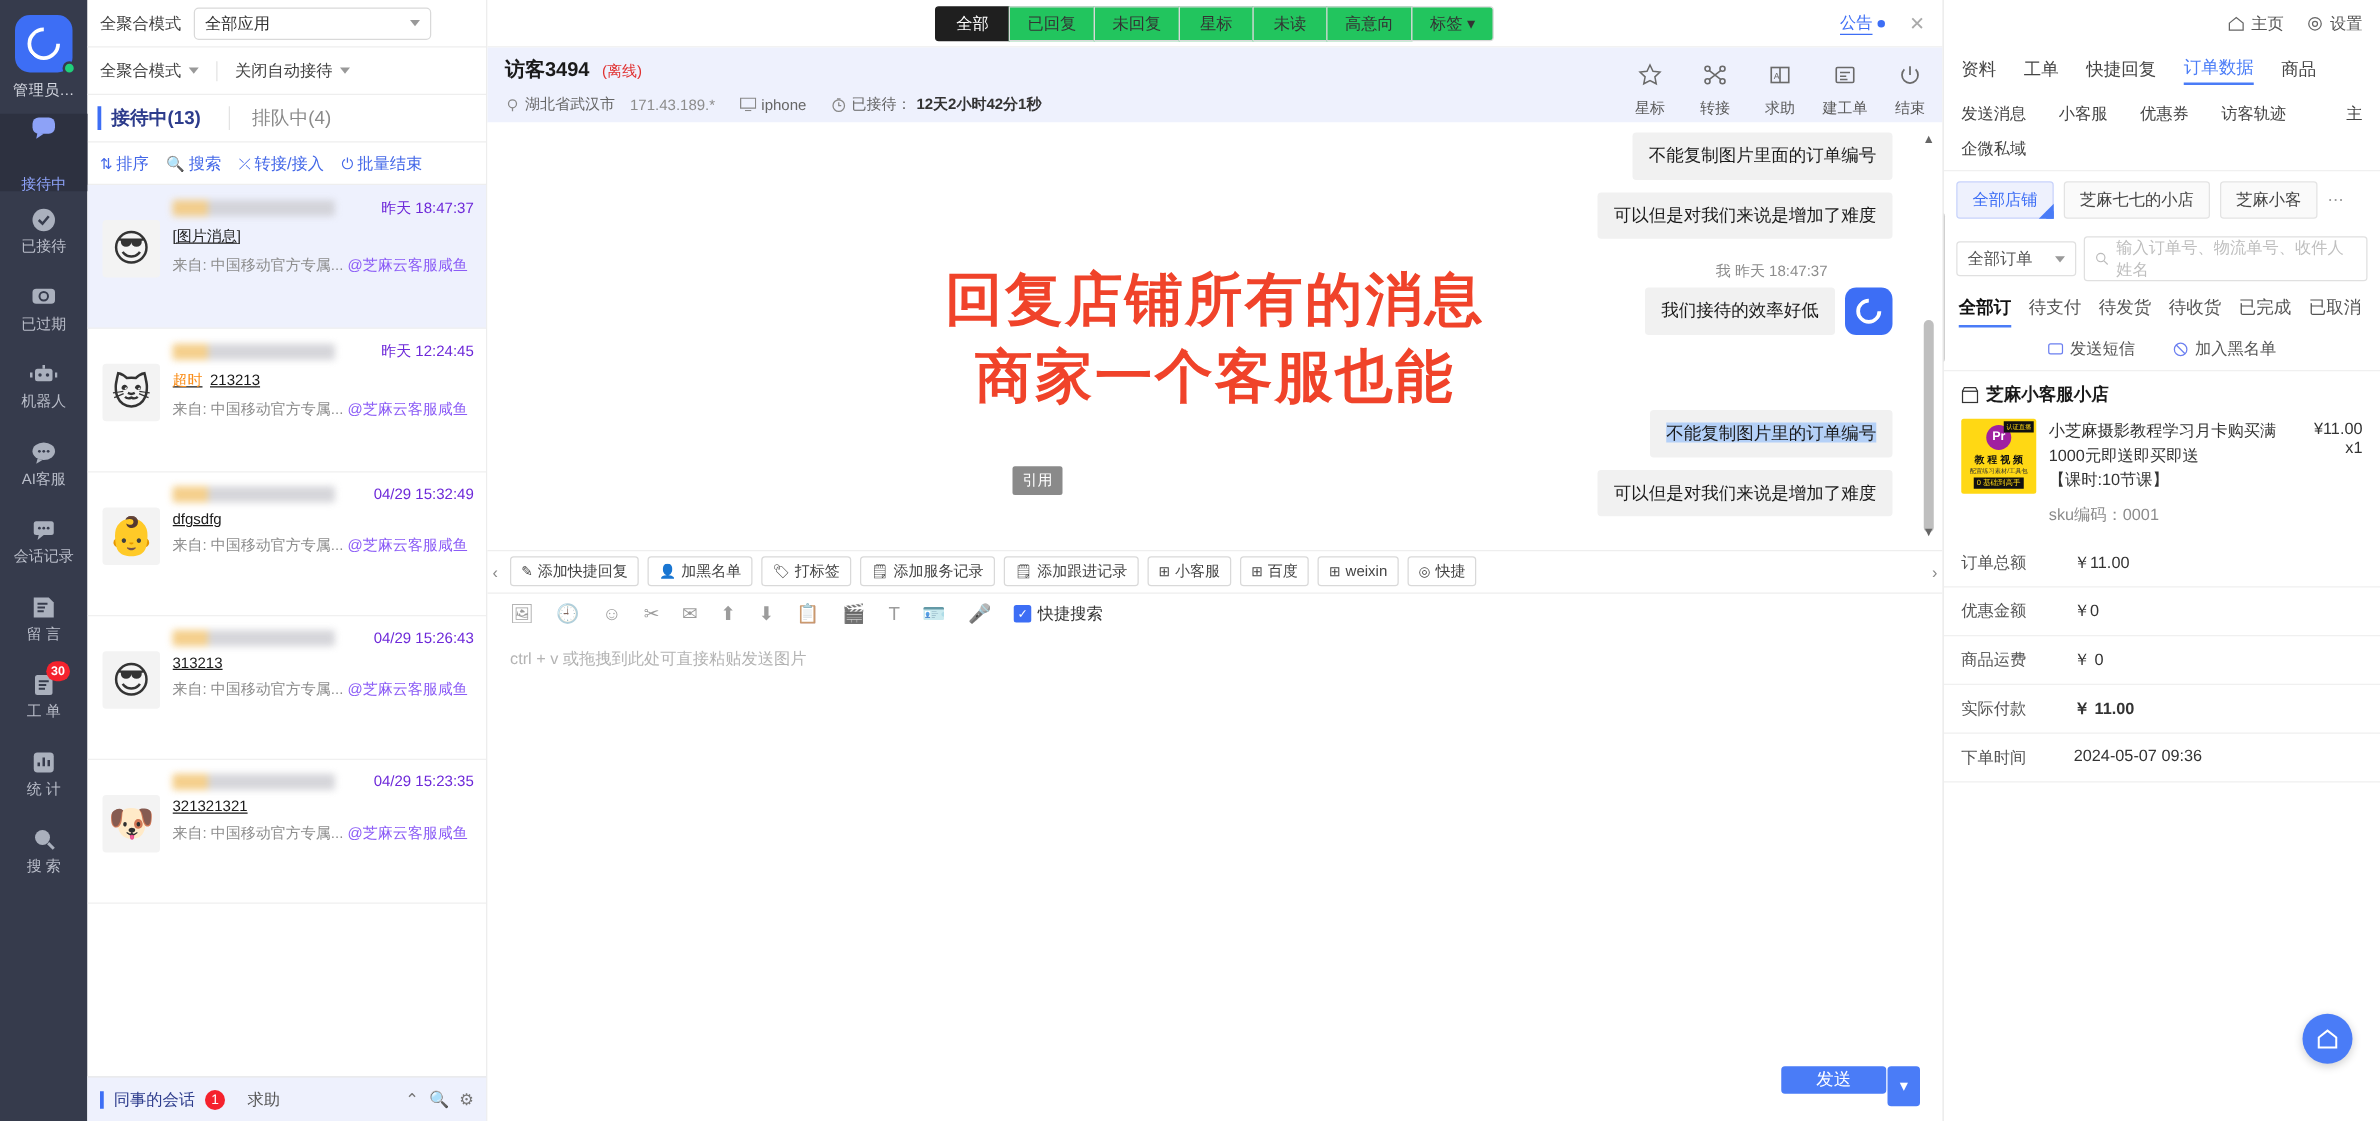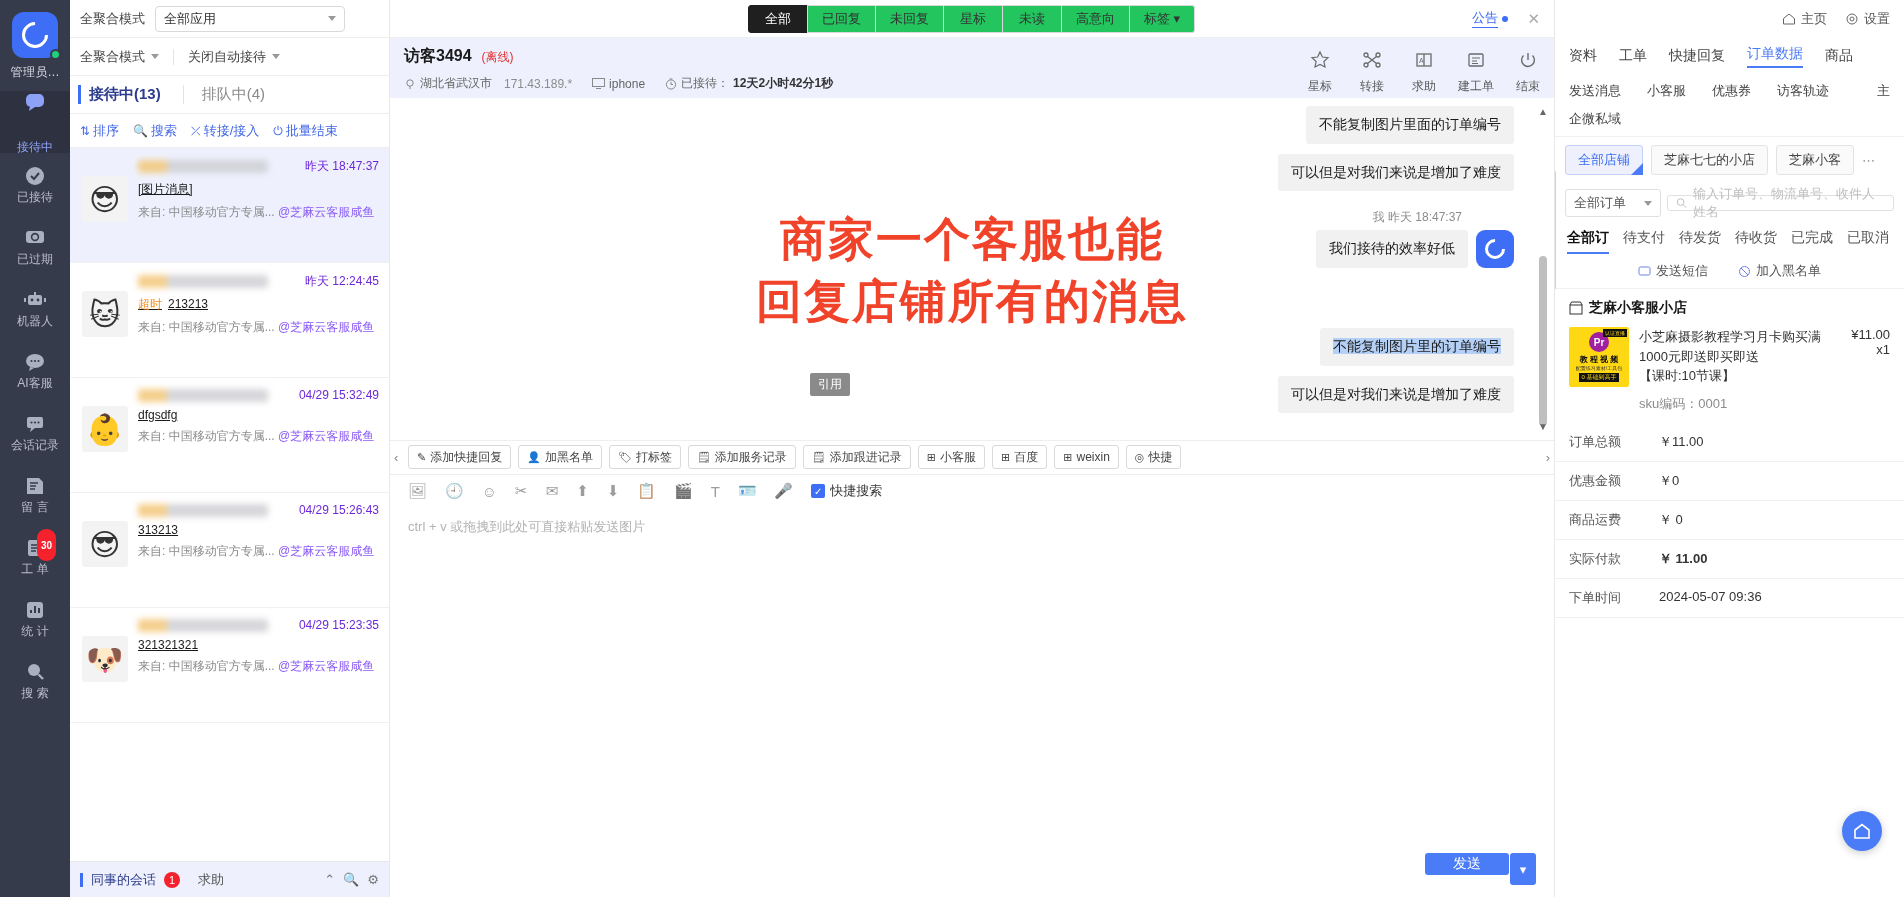--- a/index.html
+++ b/index.html
@@ -40,21 +40,21 @@
   }
   .rail-item.active { background:#2d3140; color:#8da2f7;justify-content:space-between; }
   .rail-item.active .ri-ico { background:#8da2f7; }
   .rail-item .ri-ico {
     width:22px; height:22px; background:#aab0bd;
     display:block;
   }
   .rail-item .ri-label { font-size:12px; line-height:1; }
   .rail-badge {
     position:absolute; top:4px; right:14px; background:#f5222d; color:#fff;
-    font-size:10px; border-radius:9px; min-width:18px; height:32px;
+    font-size:10px; border-radius:9px; min-width:18px; height:16px;
     display:flex; align-items:center; justify-content:center; padding:0 4px;
     font-weight:bold;
   }
 
   
   .col-list { width:320px; flex:0 0 320px; border-right:1px solid #e8e8e8; display:flex; flex-direction:column; background:#fff;}
   .topbar1 {
     height:38px; display:flex; align-items:center; gap:10px; padding:0 10px;
     border-bottom:1px solid #eee;
   }
@@ -184,21 +184,21 @@
   .rchips2 { display:flex; padding:10px 14px 8px 14px; font-size:13px; color:#444;}
   .shops { display:flex; align-items:center; gap:8px; padding:8px 10px; border-top:1px solid #f0f0f0;}
   .shop {
     height:30px; border:1px solid #e3e3e3; border-radius:3px; padding:0 12px;
     display:flex; align-items:center; font-size:13px; color:#444; background:#fafafa; white-space:nowrap;
   }
   .shop.on { background:#eef1fd; color:#3d6ef5; border-color:#c7d2fb; position:relative; }
   .shop.on::after{content:"";position:absolute;right:-1px;bottom:-1px;border:6px solid transparent;border-right-color:#4a7cf7;border-bottom-color:#4a7cf7;}
   .ordersearch { display:flex; align-items:center; gap:6px; padding:6px 10px; }
   .osel { height:28px; border:1px solid #e0e0e0; border-radius:3px; padding:0 8px; display:flex; align-items:center; gap:18px; font-size:13px; color:#555;}
-  .oinput { flex:1; height:16px; border:1px solid #e0e0e0; border-radius:3px; padding:0 8px; display:flex; align-items:center; gap:6px; font-size:13px; color:#bfbfbf;}
+  .oinput { flex:1; height:36px; border:1px solid #e0e0e0; border-radius:3px; padding:0 8px; display:flex; align-items:center; gap:6px; font-size:13px; color:#bfbfbf;}
   .otabs { display:flex; gap:14px; padding:6px 12px 0 12px; font-size:14px; color:#555; white-space:nowrap;}
   .otabs .on { color:#111; font-weight:bold; border-bottom:2px solid #4a7cf7; padding-bottom:5px;}
   .oactions { display:flex; justify-content:center; gap:30px; padding:8px 0; border-bottom:1px solid #f0f0f0; font-size:13px; color:#555;}
   .oactions .a { display:flex; align-items:center; gap:5px; }
   .orow { display:flex; padding:10px 14px; border-bottom:1px solid #f0f0f0; font-size:13px;}
   .orow .k { width:90px; color:#555; }
   .orow .v { color:#333; }
   .shop-title { display:flex; align-items:center; gap:6px; padding:10px 14px 6px 14px; font-size:14px; font-weight:bold; color:#1a1a1a;}
   .prod { display:flex; gap:10px; padding:4px 14px 10px 14px; }
   .prod-img { width:60px;height:60px;flex:0 0 60px;background:#ffd814;border-radius:2px;position:relative;overflow:hidden;
@@ -535,22 +535,22 @@
         <div class="bubble"><span class="sel-text">不能复制图片里的订单编号</span></div>
       </div>
       <div class="m-row">
         <div style="flex:1"></div>
         <div class="bubble">可以但是对我们来说是增加了难度</div>
       </div>
 
       <div class="ctx-tip" style="left:420px; top:275px;">引用</div>
 
       <div class="overlay-text">
+        <div>回复店铺所有的消息</div>
         <div>商家一个客服也能</div>
-        <div>回复店铺所有的消息</div>
       </div>
 
       <div class="vscroll">
         <div class="arrow-u">▲</div>
         <div class="thumb"></div>
         <div class="arrow-d" style="position:absolute;bottom:0;left:0;right:0">▼</div>
       </div>
     </div>
 
     <div class="quickbar" style="position:relative">

